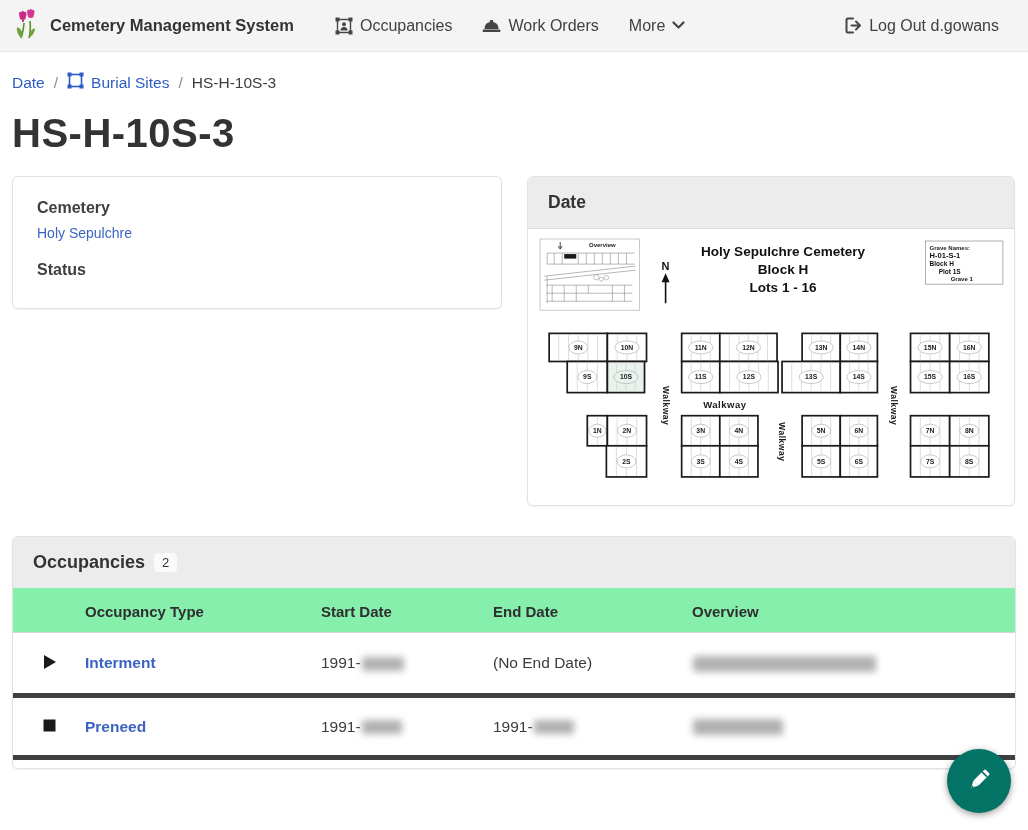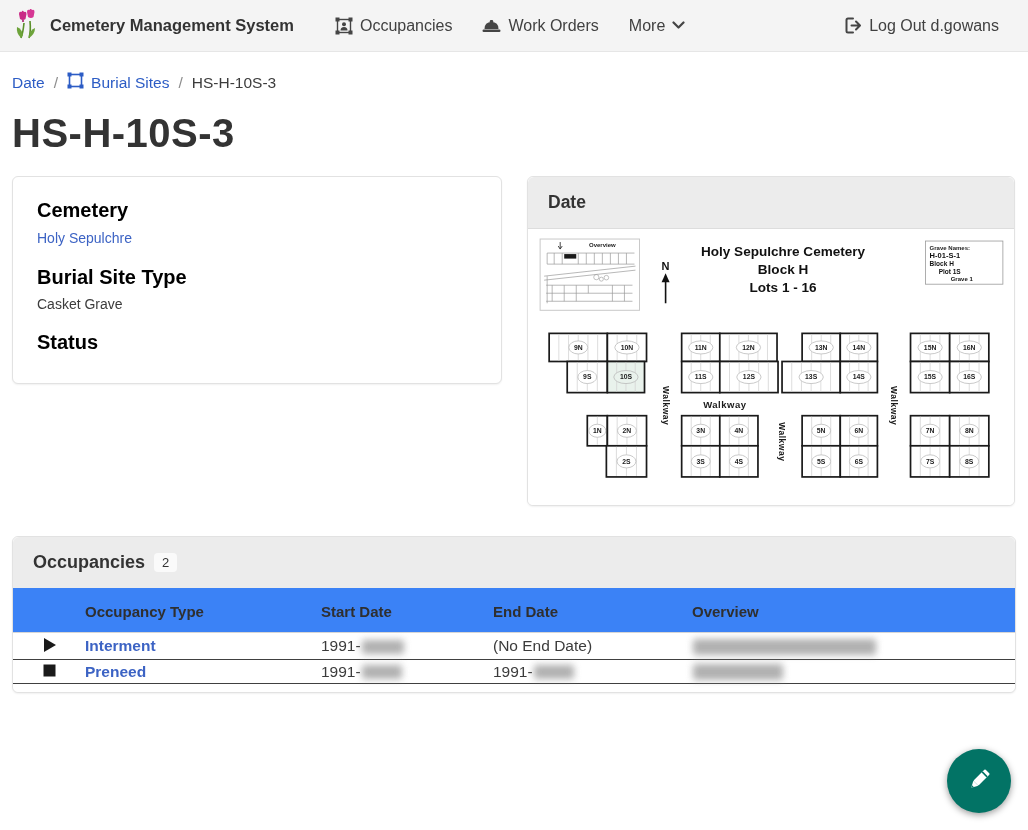--- a/index.html
+++ b/index.html
@@ -34,44 +34,44 @@
   }
   
   .cards-row { display:flex; gap:25px; padding:0 13px 0 12px; align-items:flex-start; }
   .card {
     background:#fff; border:1px solid #e2e2e2; border-radius:6px;
     box-shadow:0 1px 2px rgba(0,0,0,.06);
   }
   .details-card { width:490px; padding:22px 24px; }
   .field-group { margin-bottom:19px; }
   .field-group:last-child { margin-bottom:4px; }
-  .field-label { font-weight:700; font-size:20px; color:#000000; margin-bottom:7px; }
+  .field-label { font-weight:700; font-size:16px; color:#404040; margin-bottom:7px; }
   .field-value { font-size:14px; color:#3c3c3c; }
   a.blue-link { color:#3c63c4; text-decoration:none; cursor:pointer; }
   
   .image-card { width:488px; overflow:hidden; }
   .panel-header {
     background:#ececec; padding:15px 20px; border-bottom:1px solid #ddd;
     border-radius:6px 6px 0 0;
   }
   .panel-title { font-size:17.5px; font-weight:700; color:#333; }
   .image-body { background:#fff; padding:4px 6px 6px 6px; }
   
   .occupancies-card { margin:30px 12px 0 12px; width:1004px; }
   .occ-header { background:#ececec; padding:15px 20px; border-radius:6px 6px 0 0; display:flex; align-items:center; gap:9px;}
   .occ-title { font-size:18px; font-weight:700; color:#333; }
   .occ-badge {
     background:#fafafa; border-radius:4px; padding:2px 8px; font-size:13px; color:#333;
   }
   table.occ-table { width:100%; border-collapse:collapse; background:#fff; }
   .occ-table th {
     text-align:left; font-size:15px; font-weight:700; color:#2f2f2f;
-    padding:15px 10px 12px 10px; border-bottom:1px solid #d6d6d6; background:#3b82f6;
-  }
-  .occ-table td { font-size:15.5px; color:#3b3b3b; padding:2px 10px; border-bottom:1px solid #404040; }
+    padding:15px 10px 12px 10px; border-bottom:1px solid #d6d6d6; background:#86efac;
+  }
+  .occ-table td { font-size:15.5px; color:#3b3b3b; padding:19px 10px; border-bottom:5px solid #404040; }
   .occ-table th.col-icon, .occ-table td.col-icon { width:62px; padding-left:28px; }
   .occ-table th.col-type, .occ-table td.col-type { width:236px; }
   .occ-table th.col-start, .occ-table td.col-start { width:172px; }
   .occ-table th.col-end, .occ-table td.col-end { width:199px; }
   td.col-type a { font-weight:700; font-size:15.5px; }
   .occ-bottom-pad { height:8px; background:#fff; border-radius:0 0 6px 6px; }
   .expander { background:none; border:none; cursor:pointer; padding:2px; line-height:0; }
   
   .redact {
     display:inline-block; height:14px; border-radius:2px; background:#9d9d9d;
@@ -170,24 +170,20 @@
 </div>
 
 <h1 class="page-title">HS-H-10S-3</h1>
 
 <div class="cards-row">
 
   <div class="card details-card">
     <div class="field-group">
       <div class="field-label">Cemetery</div>
       <a class="blue-link field-value">Holy Sepulchre</a>
-    </div>
-    <div class="field-group">
-      <div class="field-label">Burial Site Type</div>
-      <div class="field-value">Casket Grave</div>
     </div>
     <div class="field-group">
       <div class="field-label">Status</div>
     </div>
   </div>
 
   <div class="card image-card">
     <div class="panel-header">
       <span class="panel-title">Date</span>
     </div>

